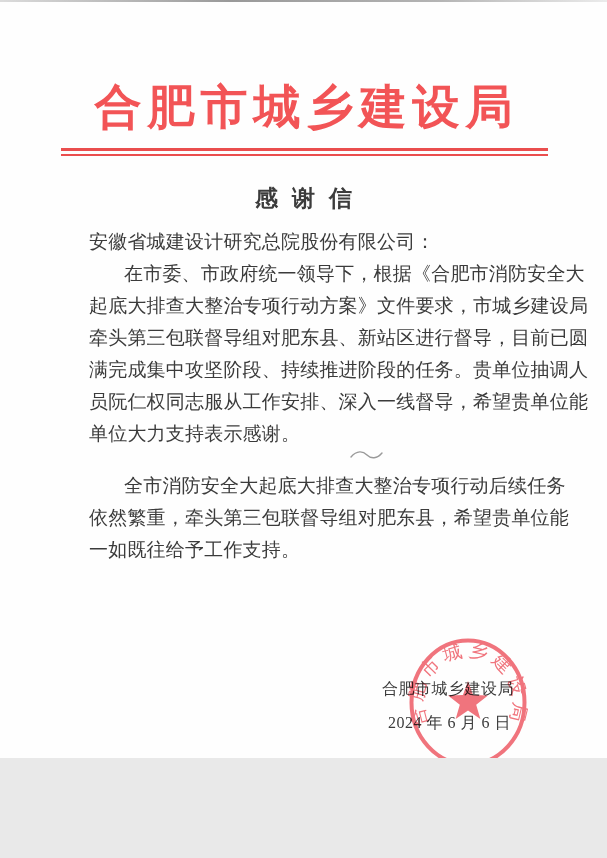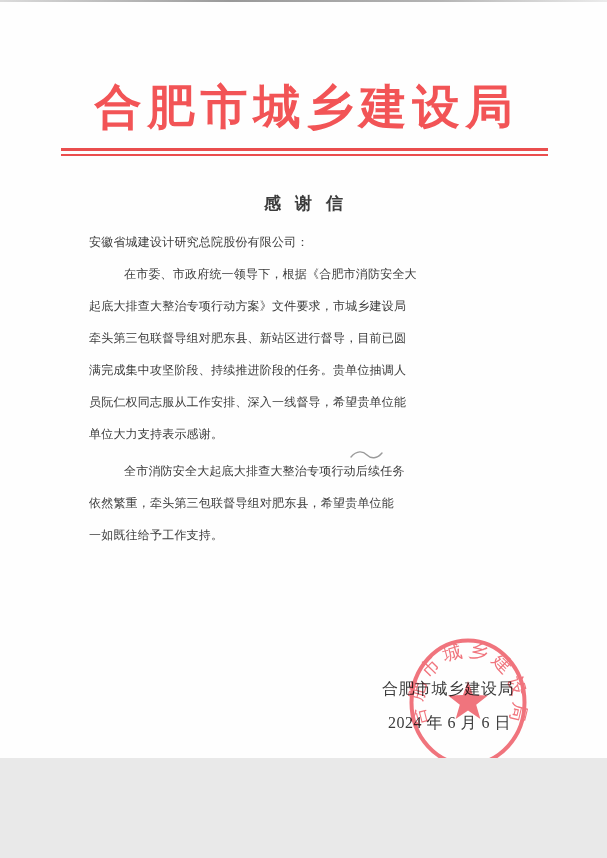--- a/index.html
+++ b/index.html
@@ -20,34 +20,34 @@
     text-align:center;
     font-size:47px;font-weight:bold;
     color:#f25456;
     letter-spacing:6px;text-indent:6px;
     white-space:nowrap;
   }
   .rule{position:absolute;left:61px;width:487px;background:#ea4e4e;}
   .rule-thick{top:148px;height:3px;}
   .rule-thin{top:154px;height:2px;}
   .letter-title{
-    position:absolute;top:192px;left:0;width:607px;
+    position:absolute;top:183px;left:0;width:607px;
     text-align:center;
-    font-size:17px;font-weight:bold;color:#3c3c3c;
+    font-size:23px;font-weight:bold;color:#3c3c3c;
     letter-spacing:14px;text-indent:14px;
     white-space:nowrap;
   }
   .letter-body{
     position:absolute;top:226px;left:89px;width:460px;
-    font-size:12px;color:#3b3b3b;
+    font-size:19px;color:#3b3b3b;
     line-height:32px;
   }
   .letter-line{white-space:nowrap;letter-spacing:0.2px;}
   .indent{padding-left:35px;}
-  .para2{margin-top:5px;}
+  .para2{margin-top:20px;}
   .pen-mark{position:absolute;left:348px;top:447px;}
   .signature-block{
     position:absolute;top:672px;right:93px;
     text-align:right;color:#3b3b3b;
     font-size:16px;line-height:34px;
   }
   .signature-name{letter-spacing:0.5px;white-space:nowrap;}
   .signature-date{letter-spacing:0.5px;white-space:nowrap;padding-right:3px;font-family:Liberation Serif, serif;}
   .seal{
     position:absolute;left:408px;top:637px;

